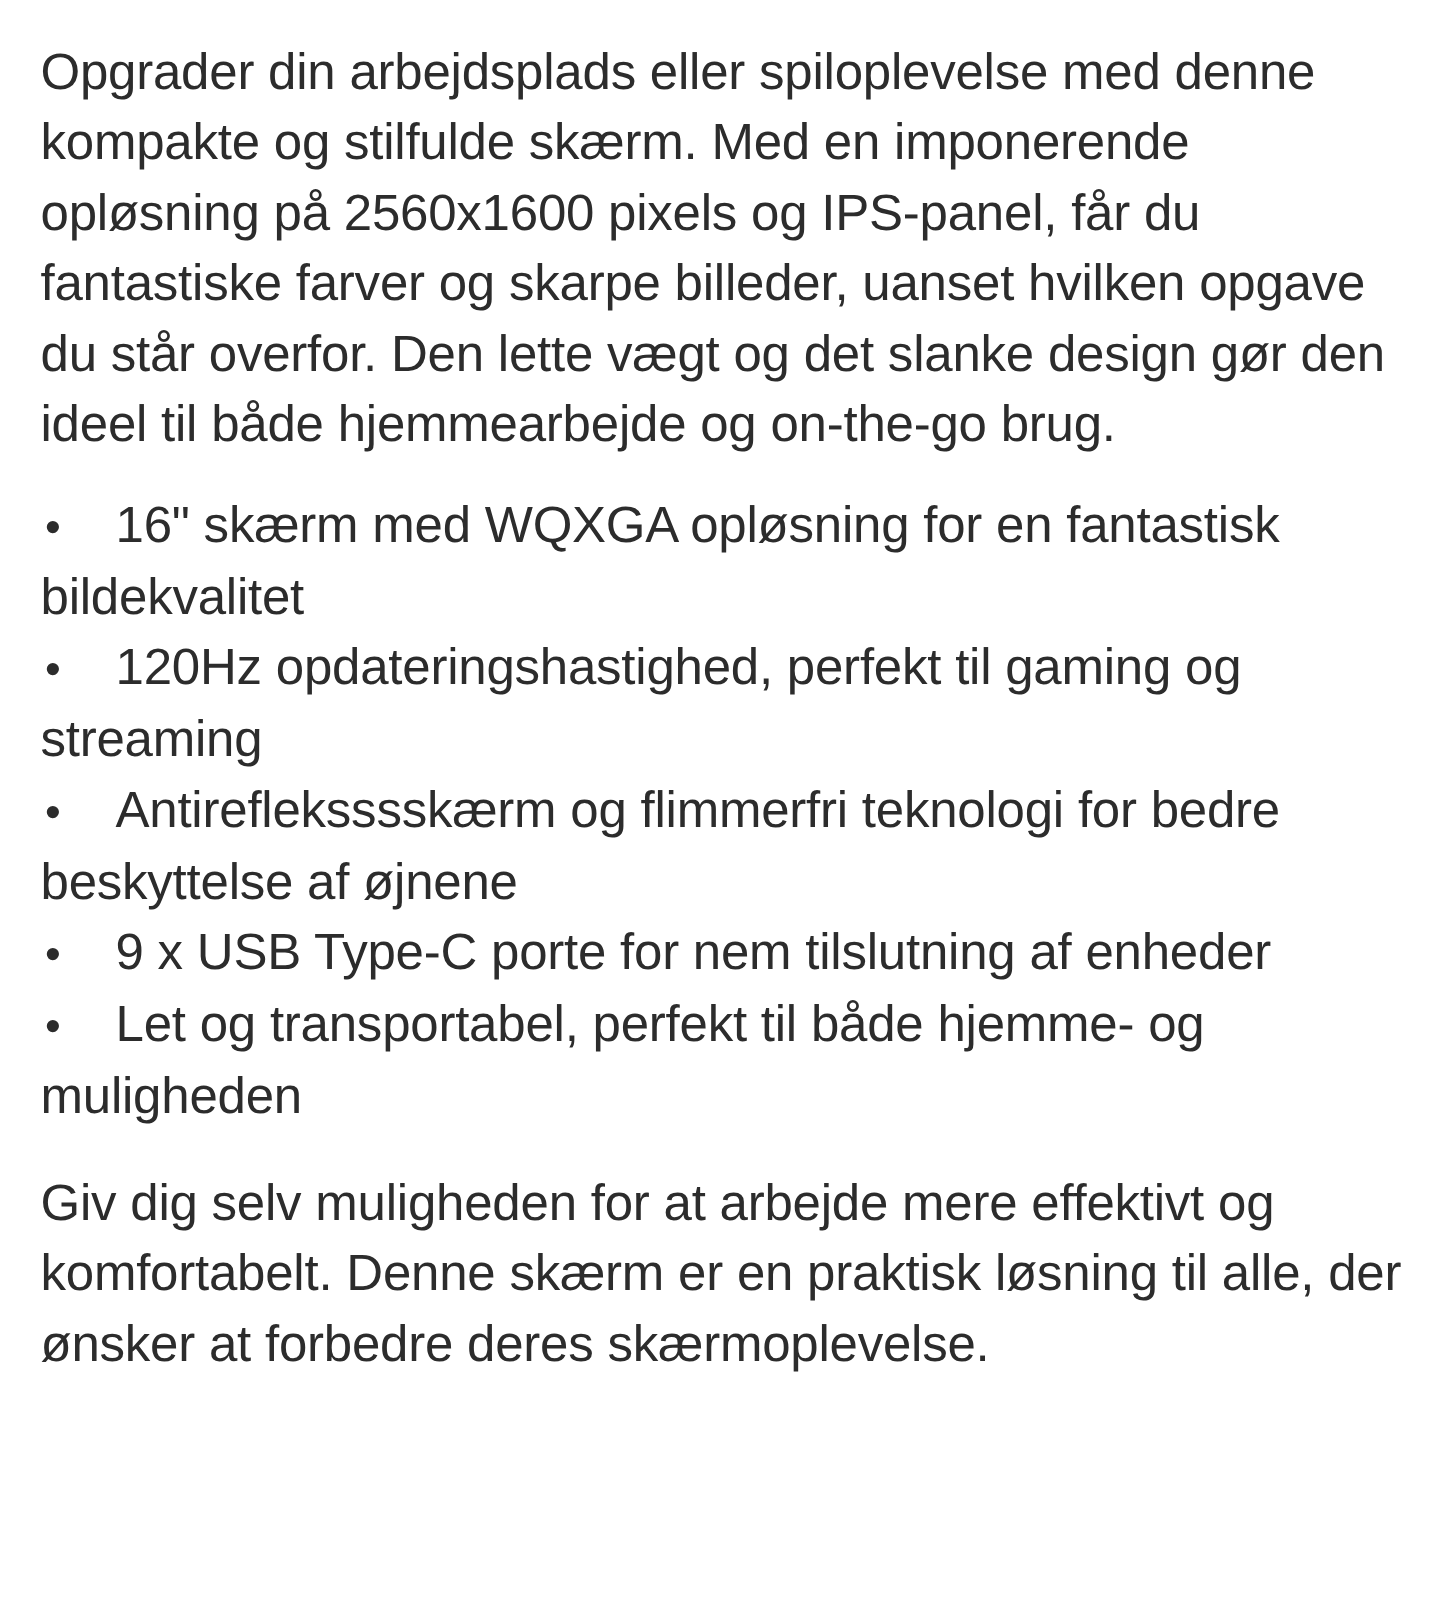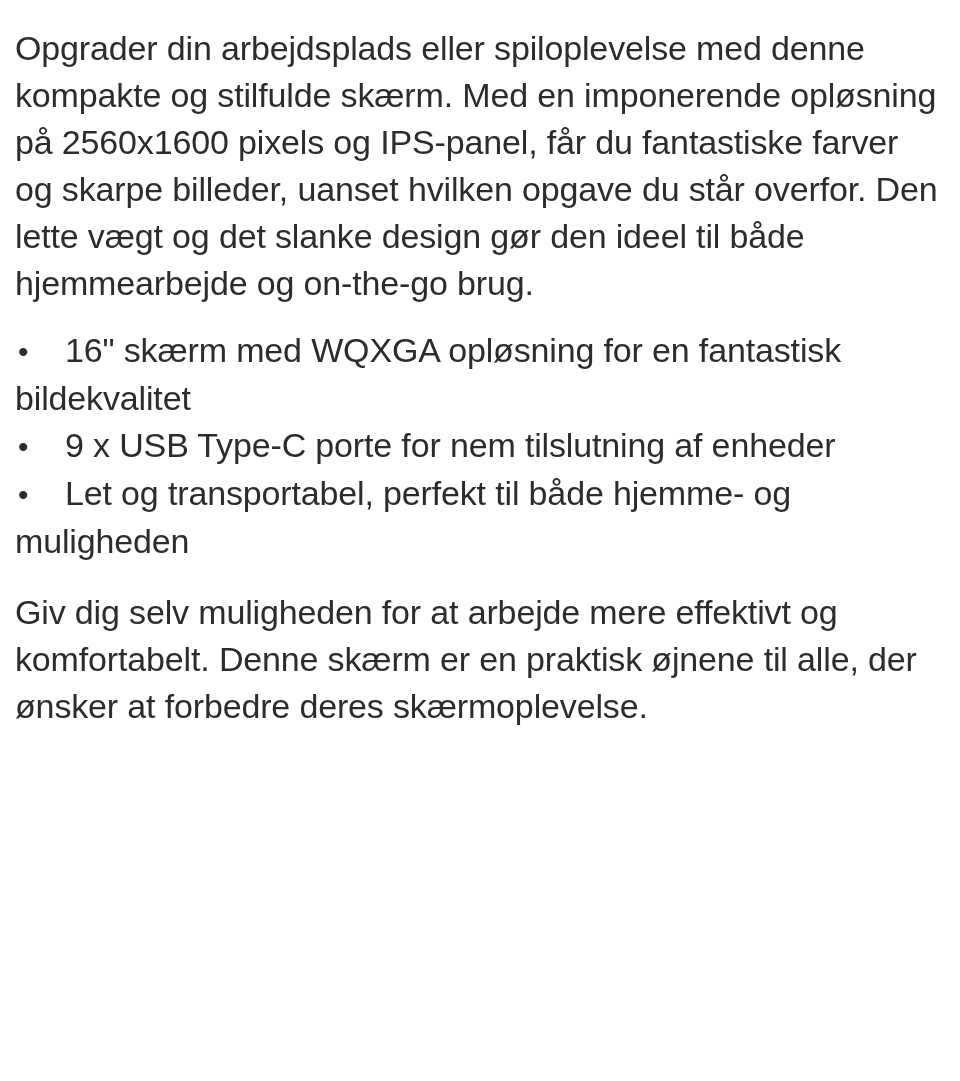--- a/index.html
+++ b/index.html
@@ -14,21 +14,21 @@
     overflow: hidden;
     font-family: "Liberation Sans", sans-serif;
     color: #2c2c2c;
     -webkit-font-smoothing: antialiased;
   }
 
   #page {
     width: 960px;
     height: 1081px;
     box-sizing: border-box;
-    padding: 25px 18px 0 15px;
+    padding: 25px 18px 0 27px;
     background: #ffffff;
   }
 
   .para {
     font-size: 34px;
     line-height: 47px;
     letter-spacing: -0.15px;
     color: #2c2c2c;
     margin: 0;
     padding: 0;
@@ -82,24 +82,30 @@
 
 <div id="page">
 
   <p class="para intro">Opgrader din arbejdsplads eller spiloplevelse med denne kompakte og stilfulde skærm. Med en imponerende opløsning på 2560x1600 pixels og IPS-panel, får du fantastiske farver og skarpe billeder, uanset hvilken opgave du står overfor. Den lette vægt og det slanke design gør den ideel til både hjemmearbejde og on-the-go brug.</p>
 
   <ul class="feature-list">
     <li class="feature-item">
       <span class="bullet-glyph">•</span><span class="feature-text">16" skærm med WQXGA opløsning for en fantastisk bildekvalitet</span>
     </li>
     <li class="feature-item">
+      <span class="bullet-glyph">•</span><span class="feature-text">120Hz opdateringshastighed, perfekt til gaming og streaming</span>
+    </li>
+    <li class="feature-item">
+      <span class="bullet-glyph">•</span><span class="feature-text">Antirefleksssskærm og flimmerfri teknologi for bedre beskyttelse af øjnene</span>
+    </li>
+    <li class="feature-item">
       <span class="bullet-glyph">•</span><span class="feature-text">9 x USB Type-C porte for nem tilslutning af enheder</span>
     </li>
     <li class="feature-item">
       <span class="bullet-glyph">•</span><span class="feature-text">Let og transportabel, perfekt til både hjemme- og muligheden</span>
     </li>
   </ul>
 
   <div class="list-gap-after"></div>
 
-  <p class="para closing">Giv dig selv muligheden for at arbejde mere effektivt og komfortabelt. Denne skærm er en praktisk øjnene til alle, der ønsker at forbedre deres skærmoplevelse.</p>
+  <p class="para closing">Giv dig selv muligheden for at arbejde mere effektivt og komfortabelt. Denne skærm er en praktisk løsning til alle, der ønsker at forbedre deres skærmoplevelse.</p>
 
 </div>
 
 </body></html>

